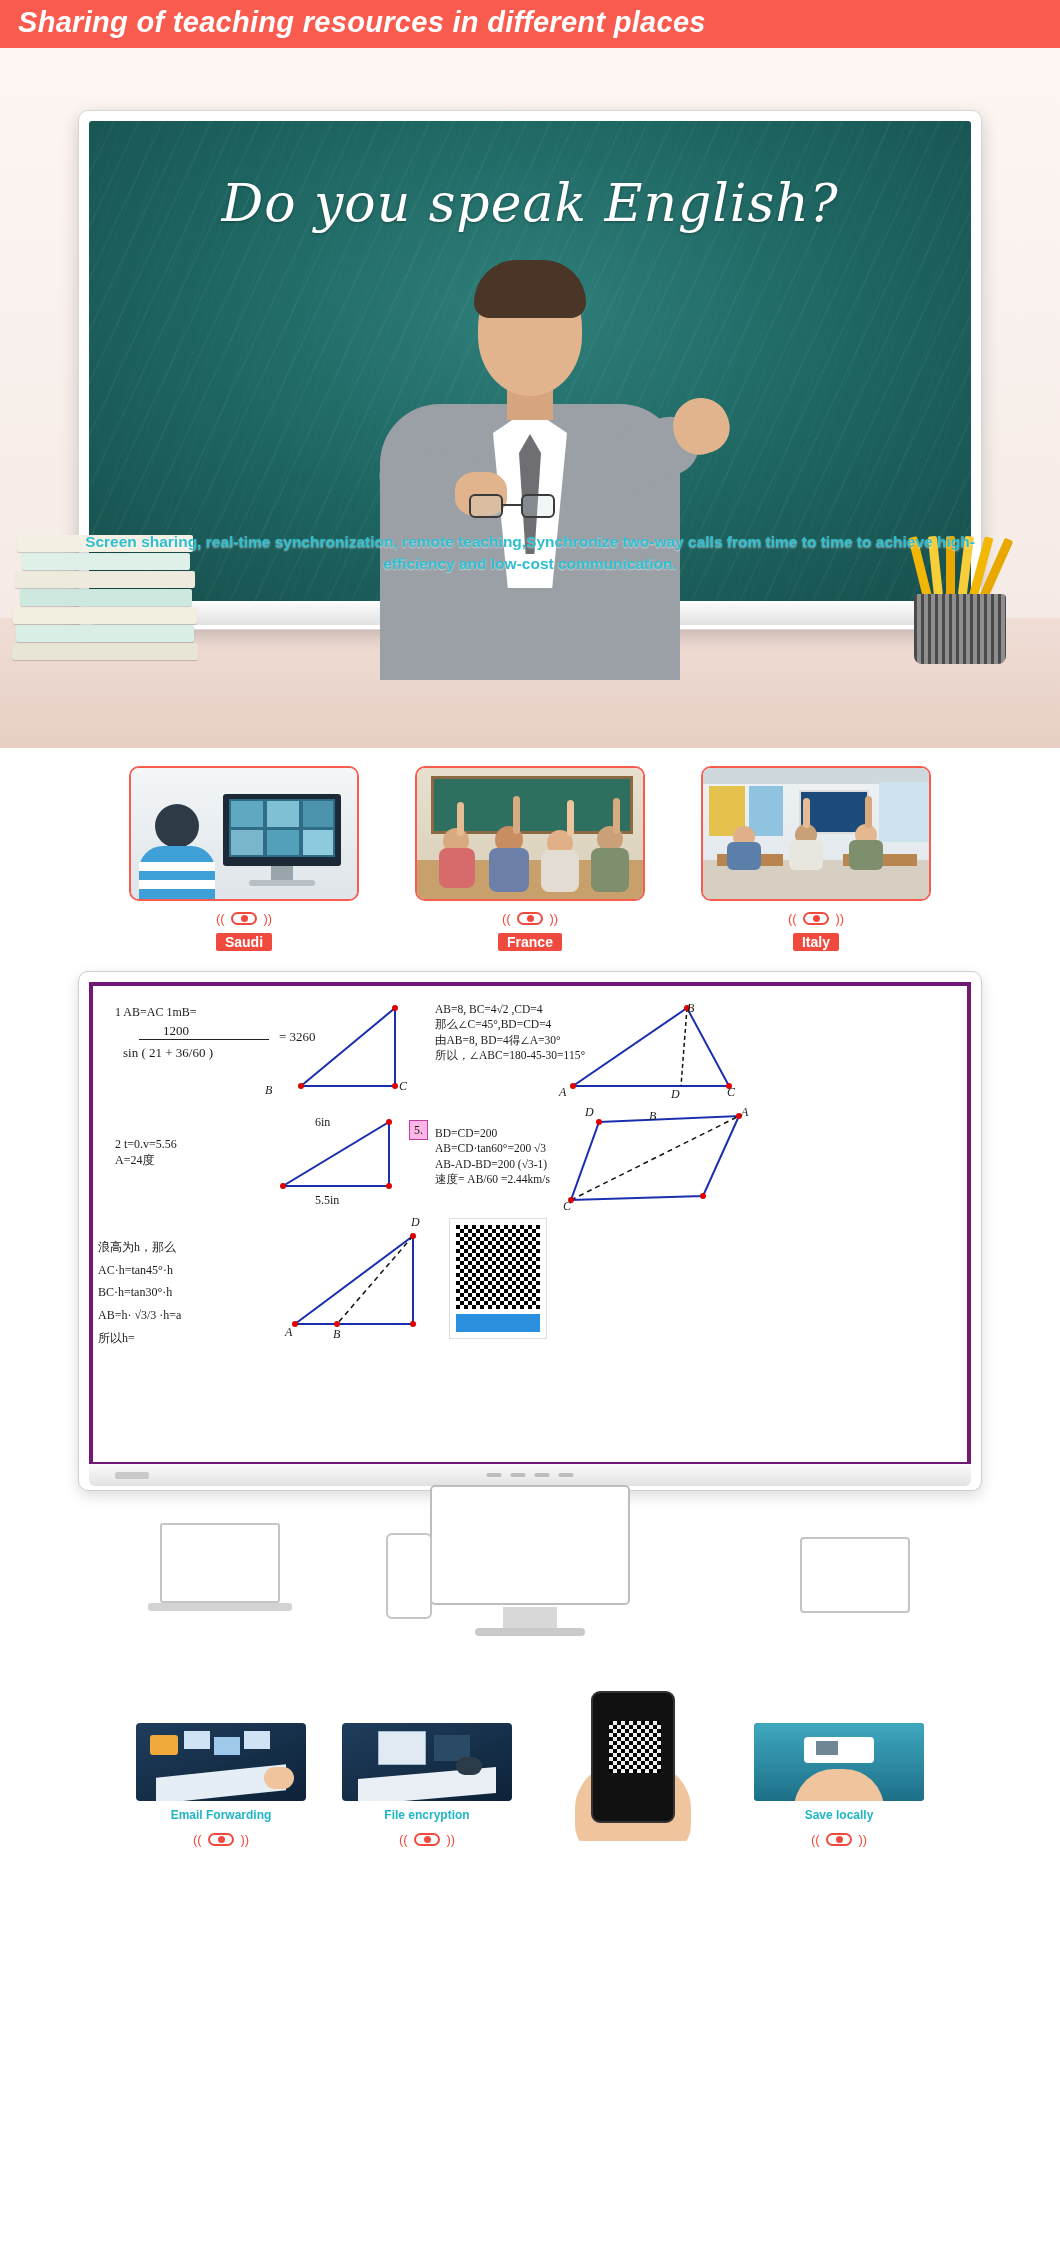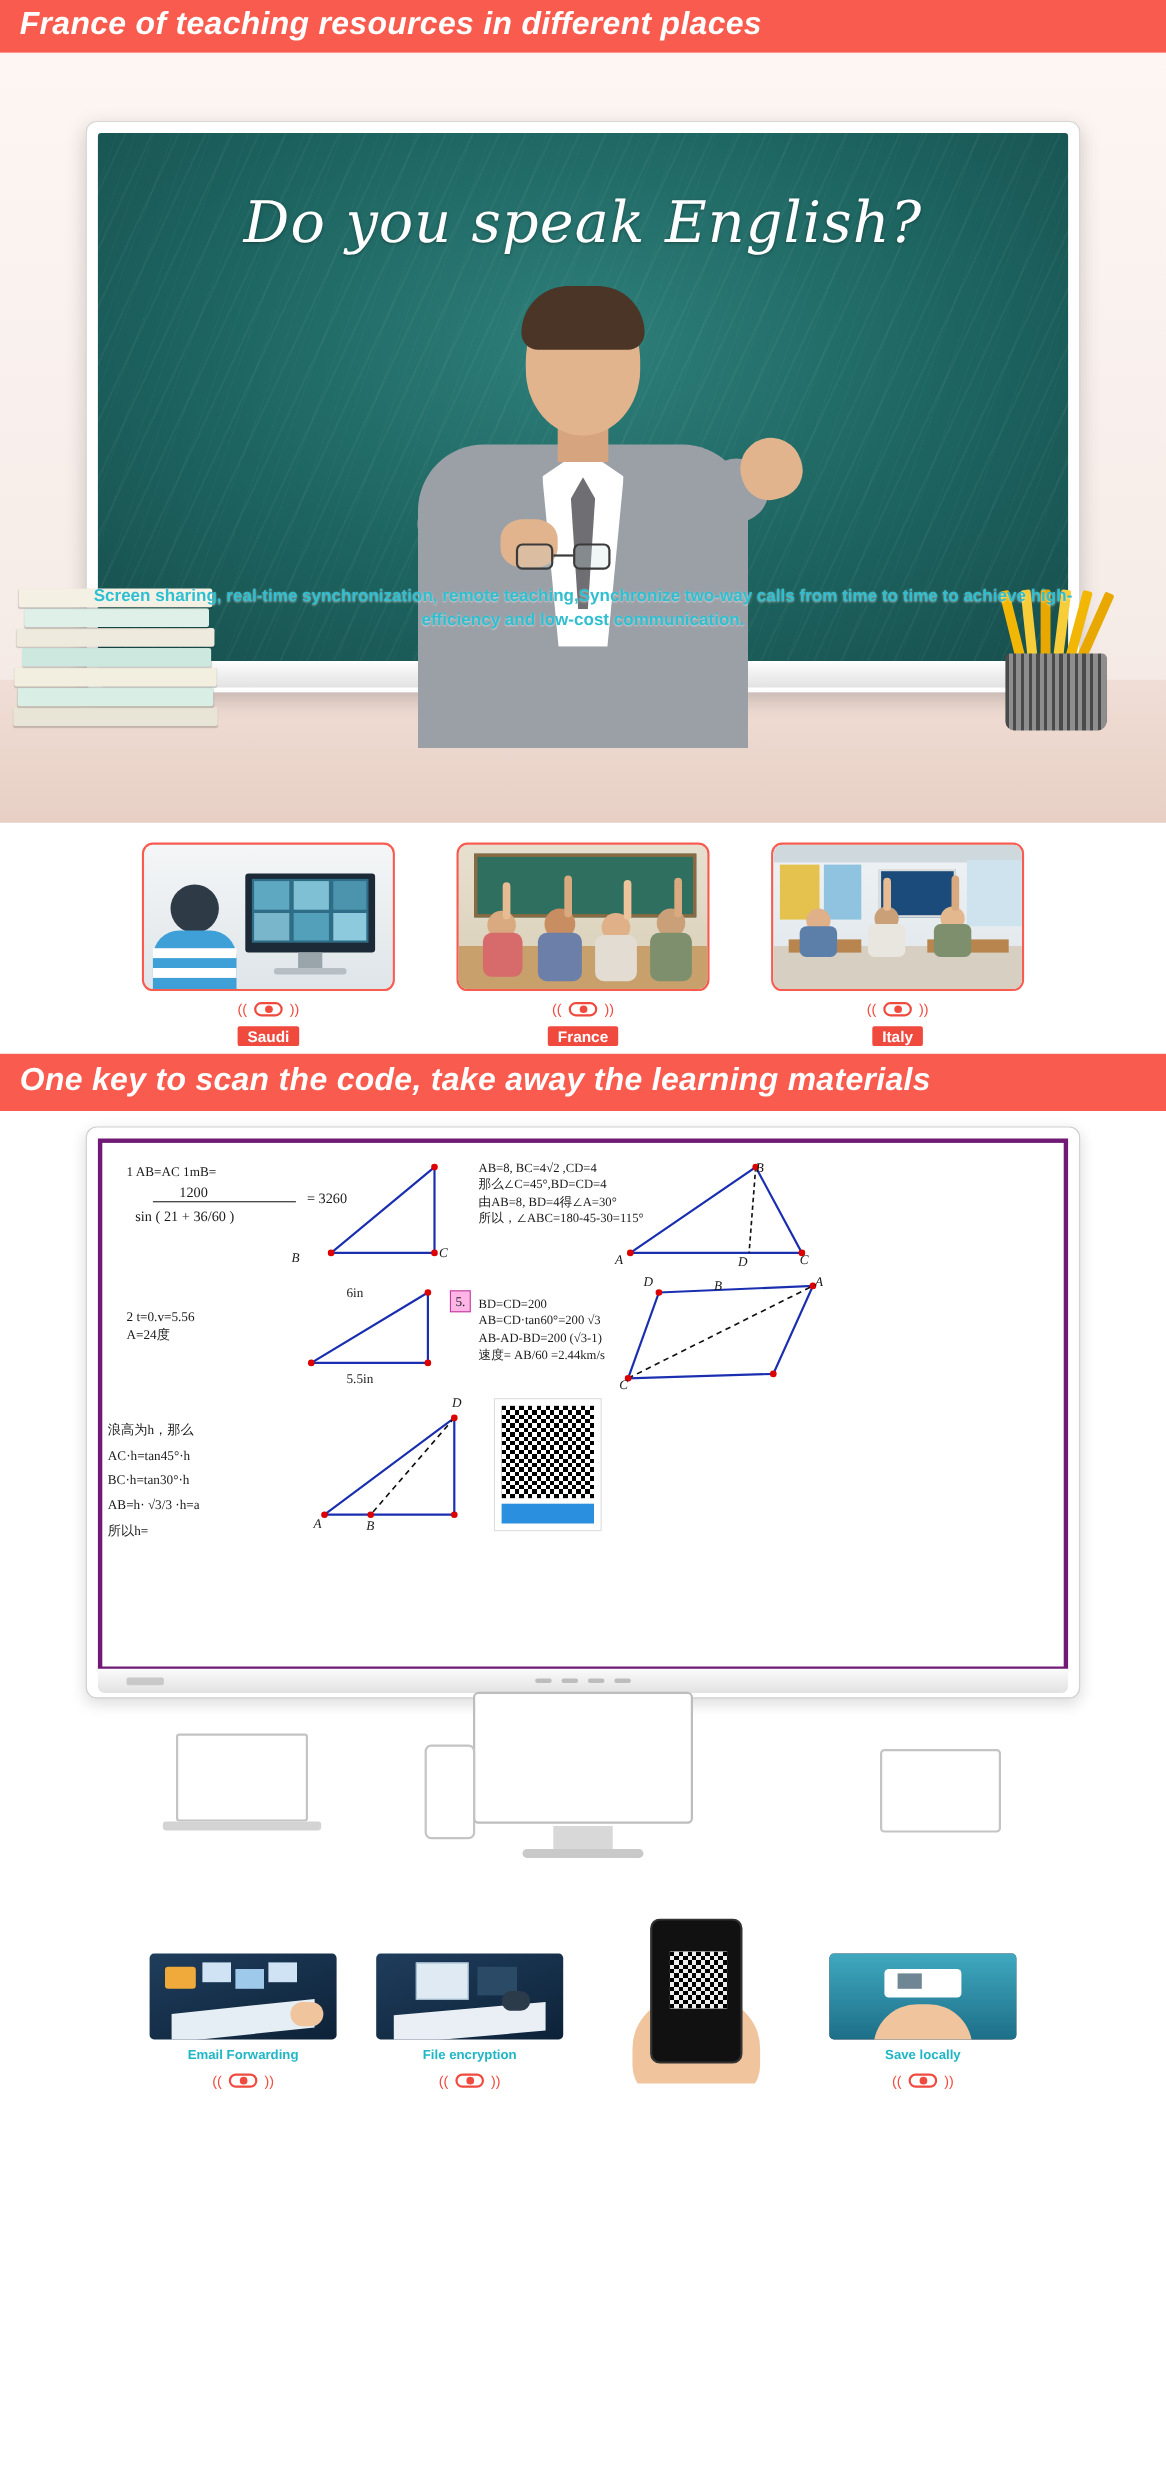--- a/index.html
+++ b/index.html
@@ -322,21 +322,21 @@
     font-weight:bold;
     line-height:1.5;
     padding:22px 72px 26px 72px;
   }
 </style>
 </head>
 <body>
 
 <div class="page">
 
-  <div class="banner">France of teaching resources in different places</div>
+  <div class="banner">Sharing of teaching resources in different places</div>
 
   <div class="hero">
     <div class="hero-desk"></div>
 
     <div class="books">
       <span style="bottom:0;width:186px;background:#e9e5d6;"></span>
       <span style="bottom:18px;width:178px;background:#d9efe6;left:4px;"></span>
       <span style="bottom:36px;width:184px;background:#f2efe0;left:1px;"></span>
       <span style="bottom:54px;width:172px;background:#cde9df;left:8px;"></span>
       <span style="bottom:72px;width:180px;background:#efeade;left:3px;"></span>
@@ -479,21 +479,20 @@
         <span class="ring"></span>
         <span class="wave">))</span>
       </div>
       <div class="card-label">
         <span>Italy</span>
       </div>
     </div>
 
   </div>
 
-  <div class="banner second">One key to scan the code, take  away the learning materials</div>
 
   <div class="wb-wrap">
     <div class="whiteboard">
       <div class="wb-inner">
 
         <div class="wb-note" style="left:22px;top:18px;">1 AB=AC 1mB=</div>
         <div class="wb-note" style="left:70px;top:36px;font-size:13px;">1200</div>
         <div class="wb-note" style="left:46px;top:36px;width:130px;border-bottom:1px solid #222;height:18px;"></div>
         <div class="wb-note" style="left:30px;top:58px;font-size:13px;">sin ( 21 + 36/60 )</div>
         <div class="wb-note" style="left:186px;top:42px;font-size:13px;">= 3260</div>

